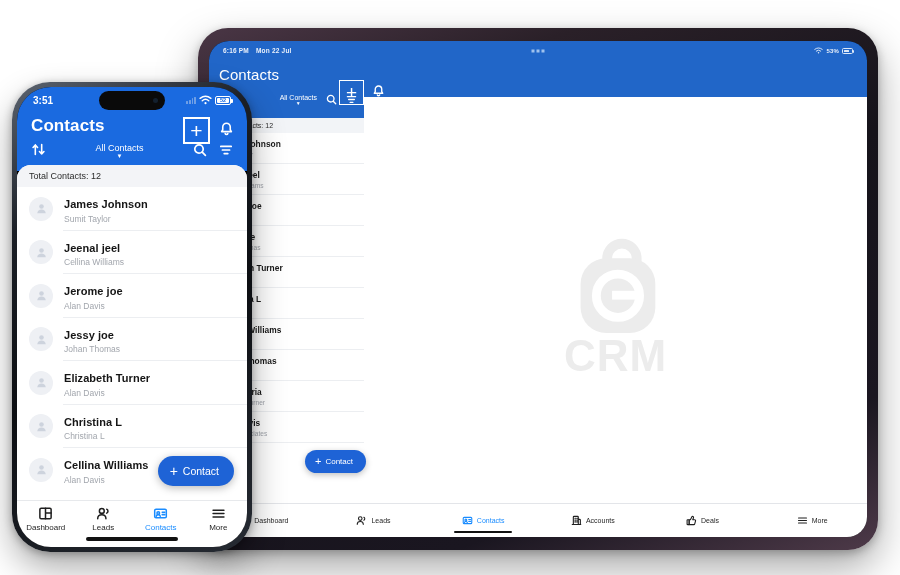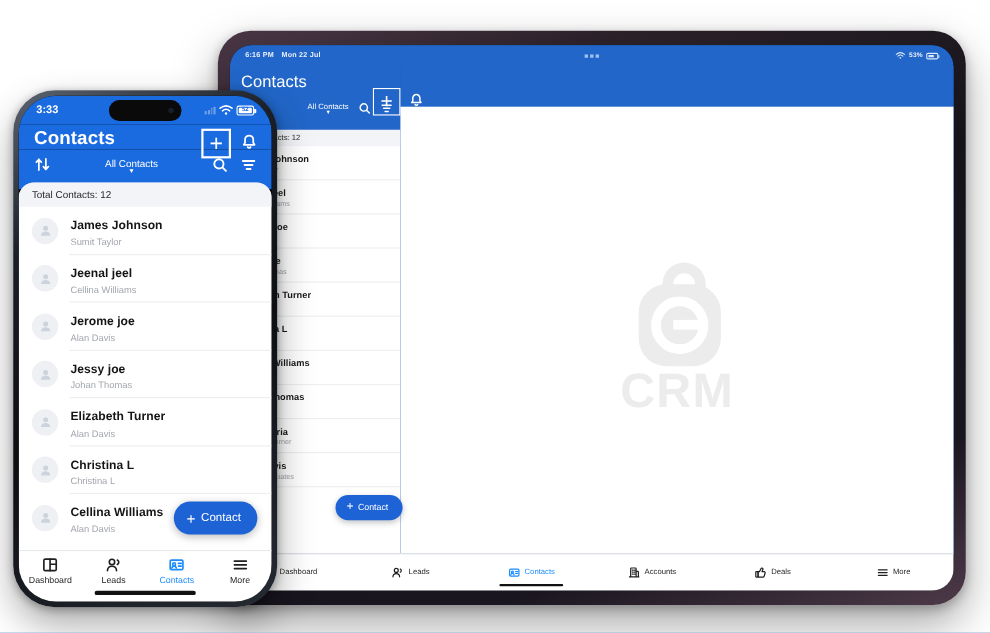--- a/index.html
+++ b/index.html
@@ -326,21 +326,21 @@
             <span>More</span>
           </div>
         </div>
     </div>
   </div>
 
   <div id="phone">
     <div id="phone-inner">
 
       <div class="p-status">
-        <div class="p-time">3:33</div>
+        <div class="p-time">3:51</div>
         <div class="p-island">
             <i></i>
           </div>
         <div class="p-status-right">
           <div class="p-sig">
             <b style="height:2.5px"></b>
               <b style="height:4px"></b>
               <b style="height:5.5px"></b>
               <b style="height:7px"></b>
           </div>

